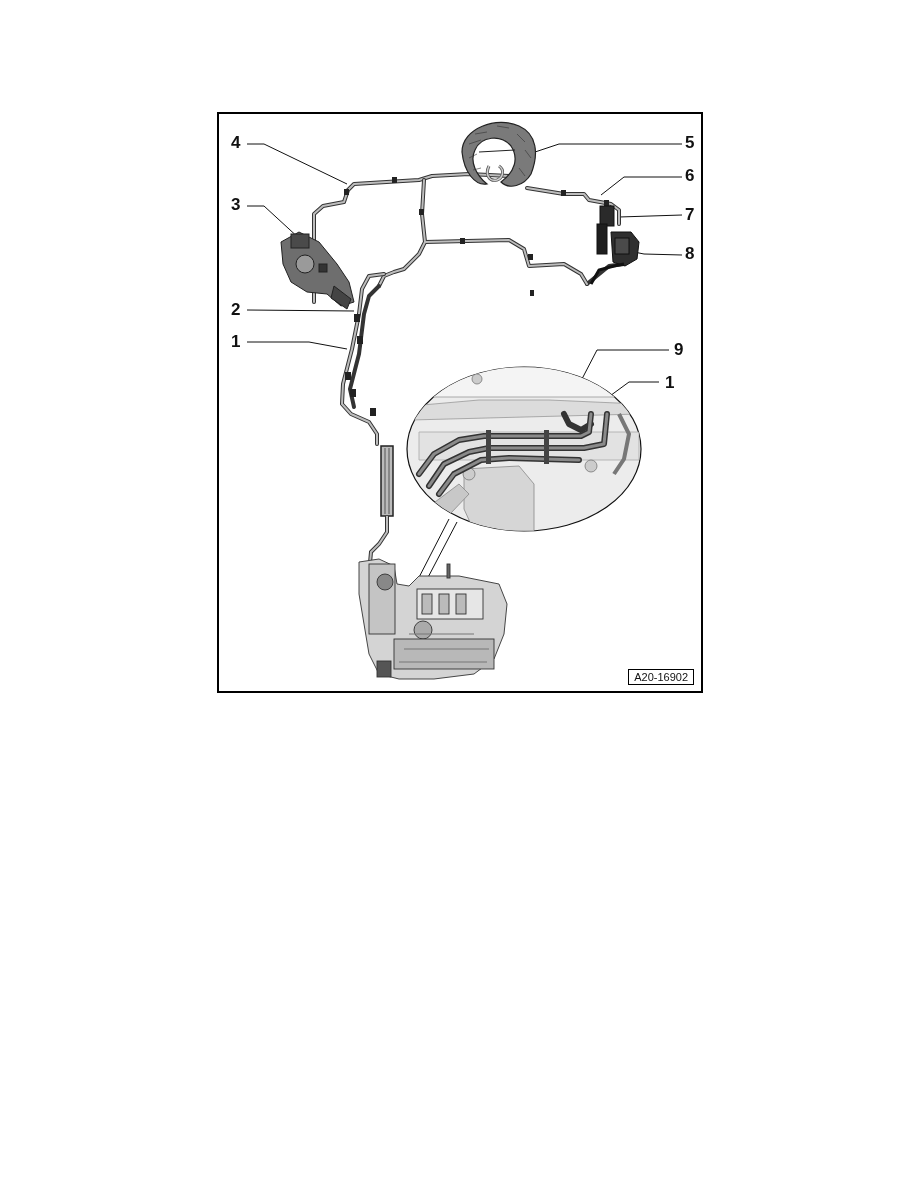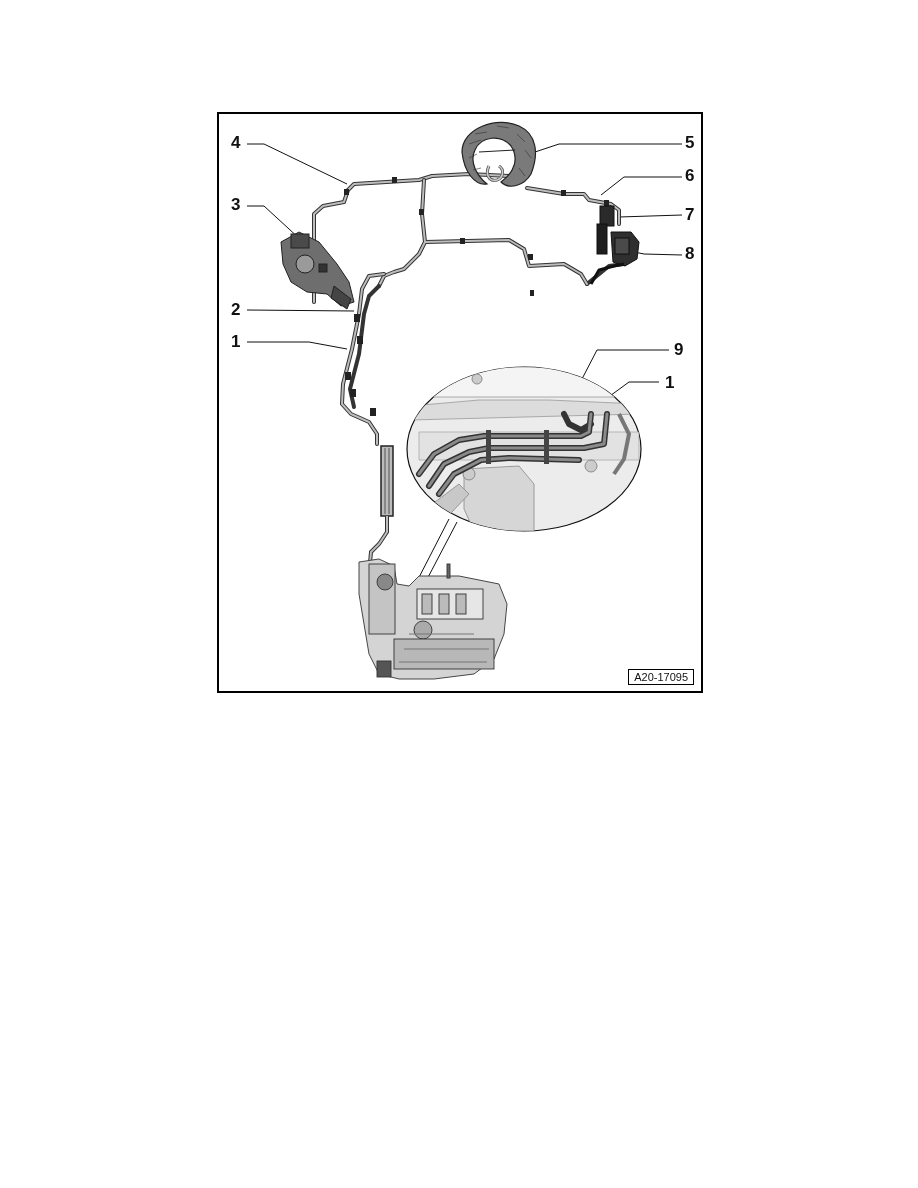--- a/index.html
+++ b/index.html
@@ -182,14 +182,14 @@
   <span class="callout" style="left:12px;top:187px;">2</span>
   <span class="callout" style="left:12px;top:82px;">3</span>
   <span class="callout" style="left:12px;top:20px;">4</span>
   <span class="callout" style="left:466px;top:20px;">5</span>
   <span class="callout" style="left:466px;top:53px;">6</span>
   <span class="callout" style="left:466px;top:92px;">7</span>
   <span class="callout" style="left:466px;top:131px;">8</span>
   <span class="callout" style="left:455px;top:227px;">9</span>
   <span class="callout" style="left:446px;top:260px;">1</span>
 
-  <span class="ref-id">A20-17095</span>
+  <span class="ref-id">A20-16902</span>
 </div>
 
 </body></html>

